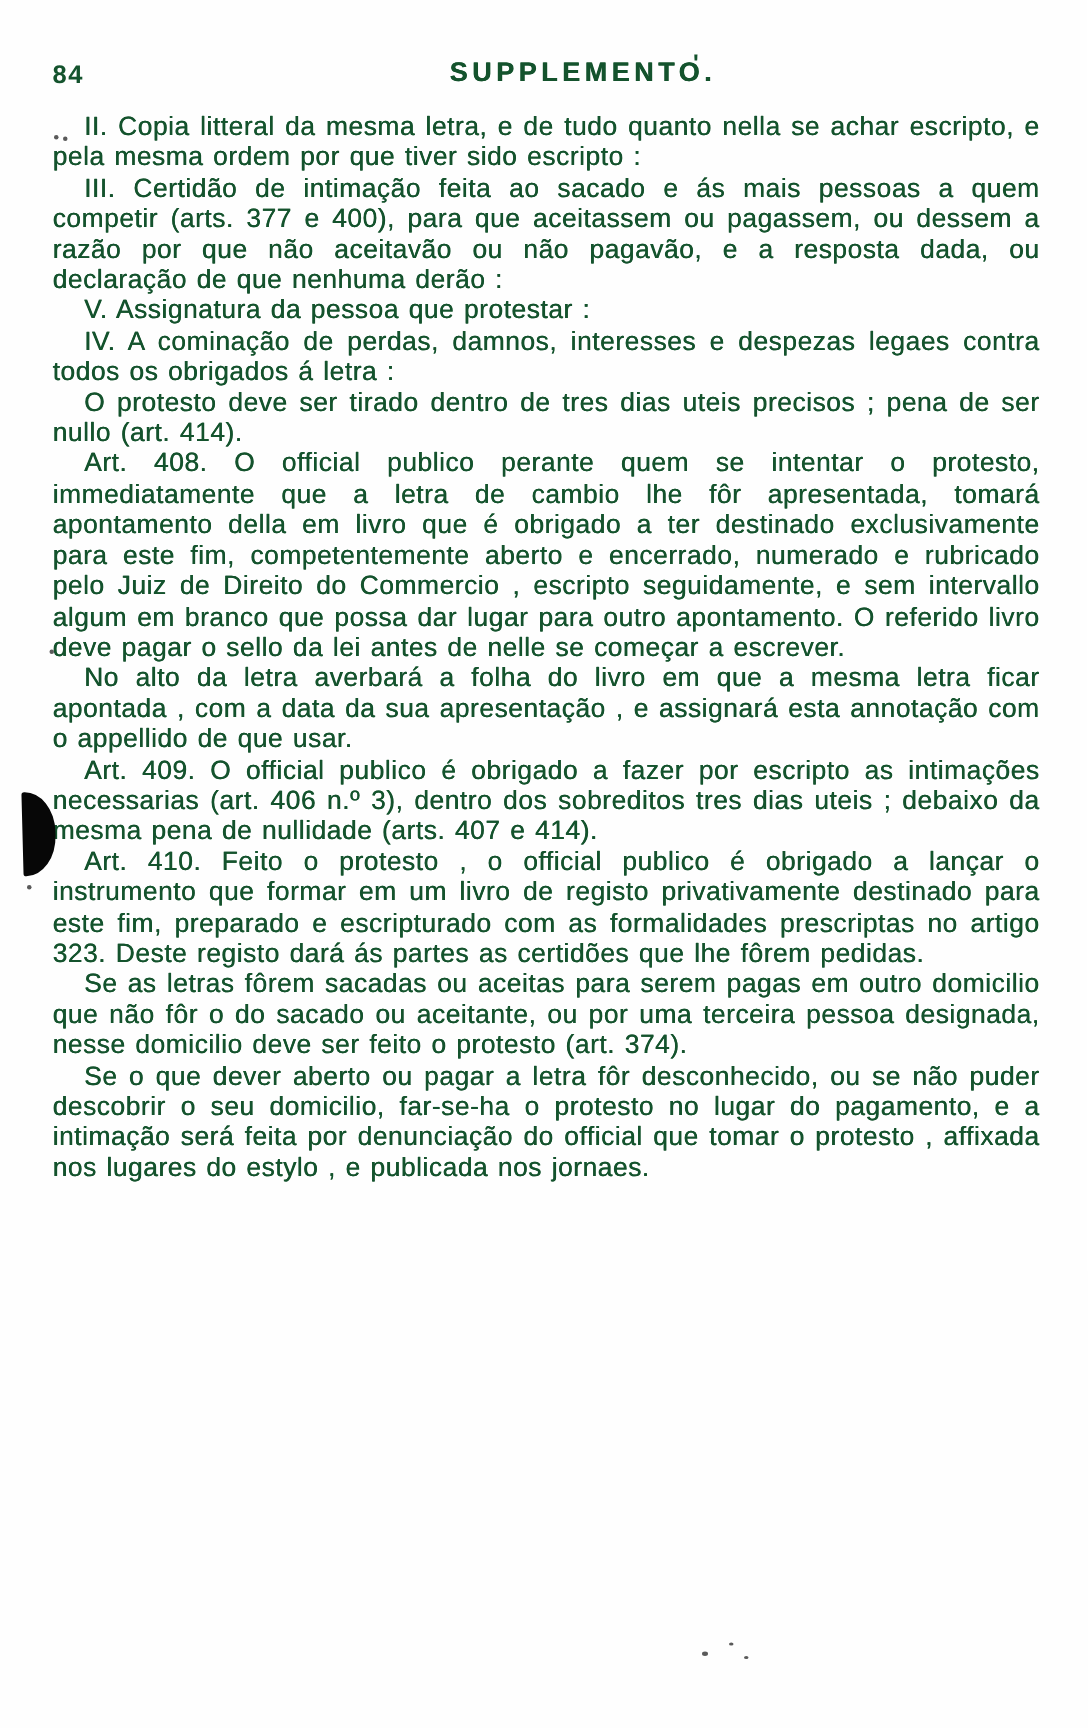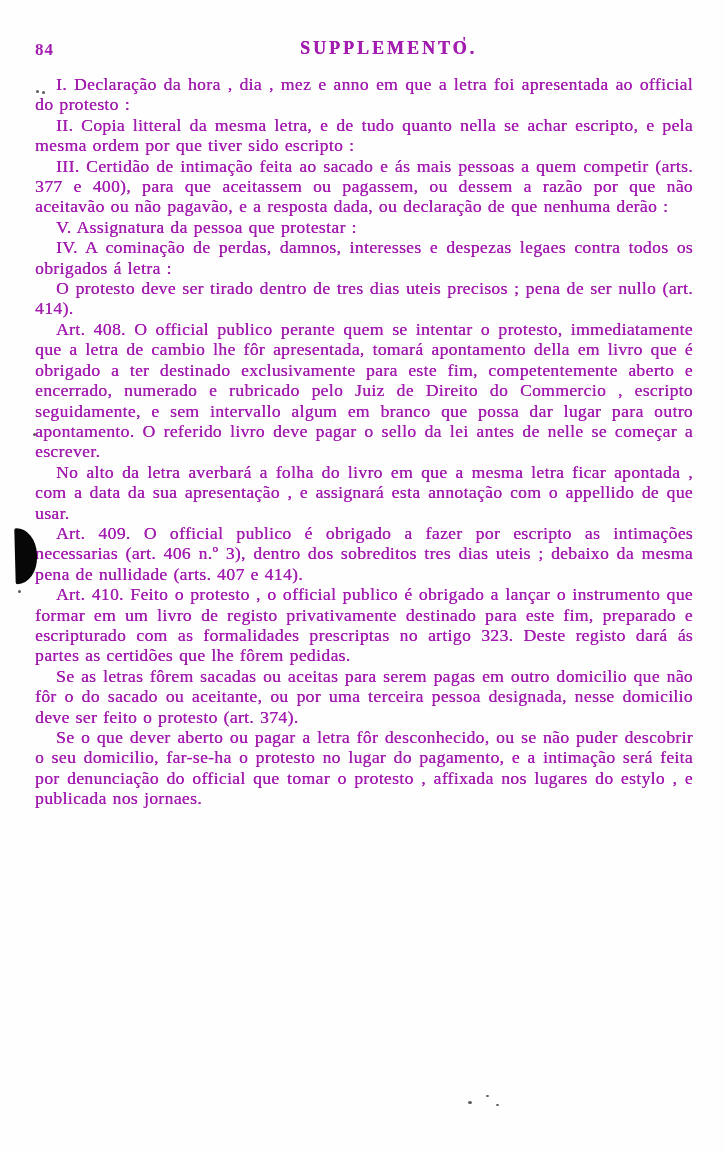--- a/index.html
+++ b/index.html
@@ -6,22 +6,22 @@
     margin: 0;
     padding: 0;
     background: #ffffff;
   }
   .page {
     position: relative;
     width: 725px;
     height: 1152px;
     background: #fefefe;
     overflow: hidden;
-    font-family: Liberation Serif, serif;
-    color: #a21caf;
+    font-family: Liberation Sans, sans-serif;
+    color: #14532d;
   }
   
   .page-number {
     position: absolute;
     left: 35px;
     top: 40px;
     font-size: 17px;
     font-weight: bold;
     letter-spacing: 1px;
   }
@@ -82,21 +82,20 @@
 </head>
 <body>
 
 <div class="page">
 
   <div class="page-number">84</div>
   <div class="running-title">SUPPLEMENTO.</div>
   <div class="header-mark">'</div>
 
   <div class="text-block">
-    <p>I. Declaração da hora , dia , mez e anno em que a letra foi apresentada ao official do protesto :</p>
     <p>II. Copia litteral da mesma letra, e de tudo quanto nella se achar escripto, e pela mesma ordem por que tiver sido escripto :</p>
     <p>III. Certidão de intimação feita ao sacado e ás mais pessoas a quem competir (arts. 377 e 400), para que aceitassem ou pagassem, ou dessem a razão por que não aceitavão ou não pagavão, e a resposta dada, ou declaração de que nenhuma derão :</p>
     <p>V. Assignatura da pessoa que protestar :</p>
     <p>IV. A cominação de perdas, damnos, interesses e despezas legaes contra todos os obrigados á letra :</p>
     <p>O protesto deve ser tirado dentro de tres dias uteis precisos ; pena de ser nullo (art. 414).</p>
     <p>Art. 408. O official publico perante quem se intentar o protesto, immediatamente que a letra de cambio lhe fôr apresentada, tomará apontamento della em livro que é obrigado a ter destinado exclusivamente para este fim, competentemente aberto e encerrado, numerado e rubricado pelo Juiz de Direito do Commercio , escripto seguidamente, e sem intervallo algum em branco que possa dar lugar para outro apontamento. O referido livro deve pagar o sello da lei antes de nelle se começar a escrever.</p>
     <p>No alto da letra averbará a folha do livro em que a mesma letra ficar apontada , com a data da sua apresentação , e assignará esta annotação com o appellido de que usar.</p>
     <p>Art. 409. O official publico é obrigado a fazer por escripto as intimações necessarias (art. 406 n.º 3), dentro dos sobreditos tres dias uteis ; debaixo da mesma pena de nullidade (arts. 407 e 414).</p>
     <p>Art. 410. Feito o protesto , o official publico é obrigado a lançar o instrumento que formar em um livro de registo privativamente destinado para este fim, preparado e escripturado com as formalidades prescriptas no artigo 323. Deste registo dará ás partes as certidões que lhe fôrem pedidas.</p>
     <p>Se as letras fôrem sacadas ou aceitas para serem pagas em outro domicilio que não fôr o do sacado ou aceitante, ou por uma terceira pessoa designada, nesse domicilio deve ser feito o protesto (art. 374).</p>

